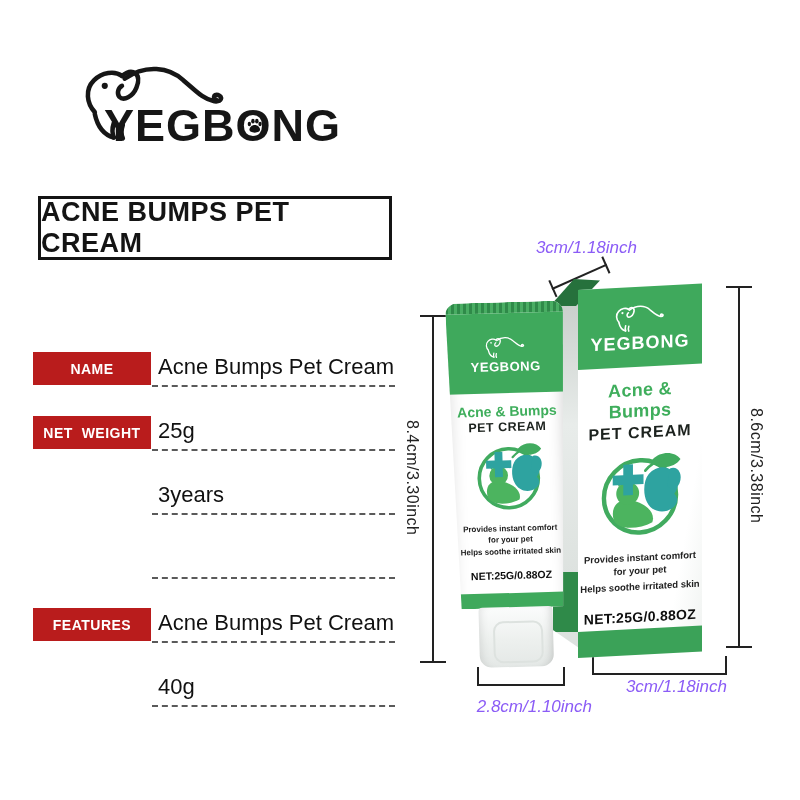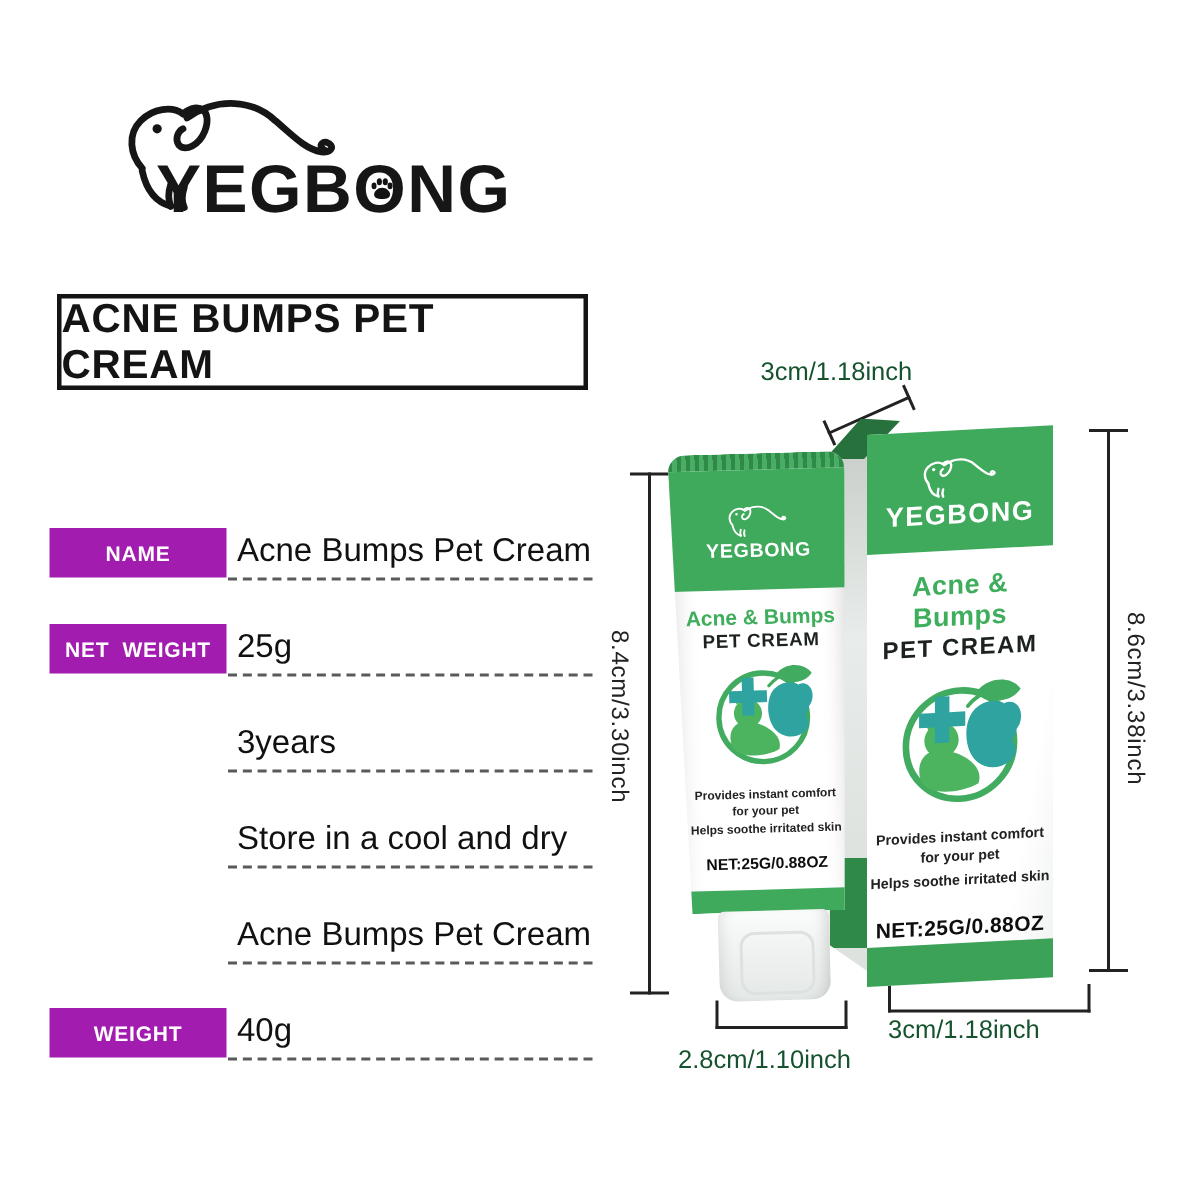--- a/index.html
+++ b/index.html
@@ -27,21 +27,21 @@
     left:38px; top:196px; width:354px; height:64px;
     border:3px solid #141414; background:#fff;
     display:flex; align-items:center; justify-content:center;
   }
   .title-box span { font-size:27px; font-weight:bold; letter-spacing:.5px; color:#141414; }
 
   
   .spec-row { left:0; width:400px; height:40px; }
   .spec-label {
     position:absolute; left:33px; top:0; width:118px; height:33px;
-    background:#a21caf; color:#fff;
+    background:#b91c1c; color:#fff;
     font-size:14px; font-weight:bold; letter-spacing:.5px; white-space:pre;
     display:flex; align-items:center; justify-content:center;
   }
   .spec-value {
     position:absolute; left:158px; top:-4px; height:37px; line-height:37px;
     font-size:22px; color:#111;
   }
   .spec-dash {
     position:absolute; left:152px; top:33px; width:243px; height:0;
     border-top:2px dashed #5a5a5a;
@@ -54,21 +54,21 @@
   }
   .dim-line-v::before { top:0; } .dim-line-v::after { bottom:0; }
   .dim-line-h { height:2px; background:#222; }
   .dim-line-h::before, .dim-line-h::after {
     content:""; position:absolute; top:-17px; width:2px; height:19px; background:#222;
   }
   .dim-line-h::before { left:0; } .dim-line-h::after { right:0; }
   .dim-vlabel {
     writing-mode:vertical-rl; font-size:16px; color:#222; letter-spacing:.5px; line-height:1;
   }
-  .dim-hlabel { font-size:17px; color:#14532d; text-align:left; }
+  .dim-hlabel { font-size:17px; color:#8b5cf6; text-align:right;font-style:italic; }
   .dim-slant {
     left:552px; top:288px; width:60px; height:2px; background:#222;
     transform:rotate(-24deg); transform-origin:0 50%;
   }
   .dim-slant::before, .dim-slant::after {
     content:""; position:absolute; top:-8px; width:2px; height:18px; background:#222;
   }
   .dim-slant::before { left:0; } .dim-slant::after { right:0; }
 
   
@@ -202,29 +202,28 @@
 <div class="abs spec-row" style="top:416px">
   <div class="spec-label">NET  WEIGHT</div>
   <div class="spec-value">25g</div>
   <div class="spec-dash"></div>
 </div>
 <div class="abs spec-row" style="top:480px">
   <div class="spec-value">3years</div>
   <div class="spec-dash"></div>
 </div>
 <div class="abs spec-row" style="top:544px">
-  <div class="spec-value">Store in a cool and dry</div>
   <div class="spec-dash"></div>
 </div>
 <div class="abs spec-row" style="top:608px">
+  <div class="spec-label">FEATURES</div>
   <div class="spec-value">Acne Bumps Pet Cream</div>
   <div class="spec-dash"></div>
 </div>
 <div class="abs spec-row" style="top:672px">
-  <div class="spec-label">WEIGHT</div>
   <div class="spec-value">40g</div>
   <div class="spec-dash"></div>
 </div>
 
 <div class="abs box-flap"></div>
 <div class="abs box-side">
   <div class="box-side-band"></div>
 </div>
 <div class="abs box-front">
   <div class="box-header">

